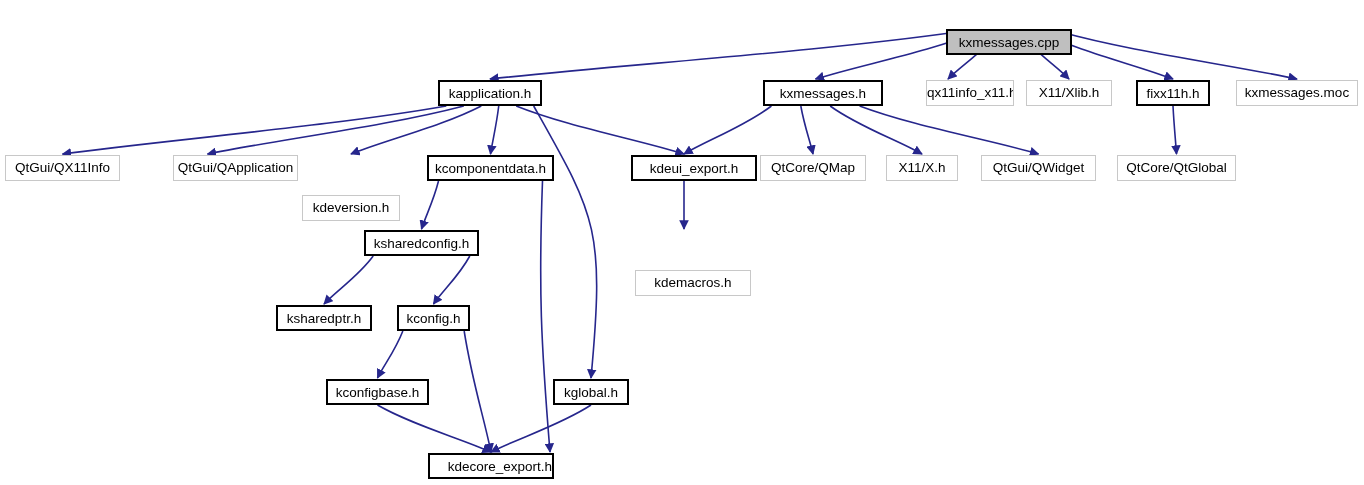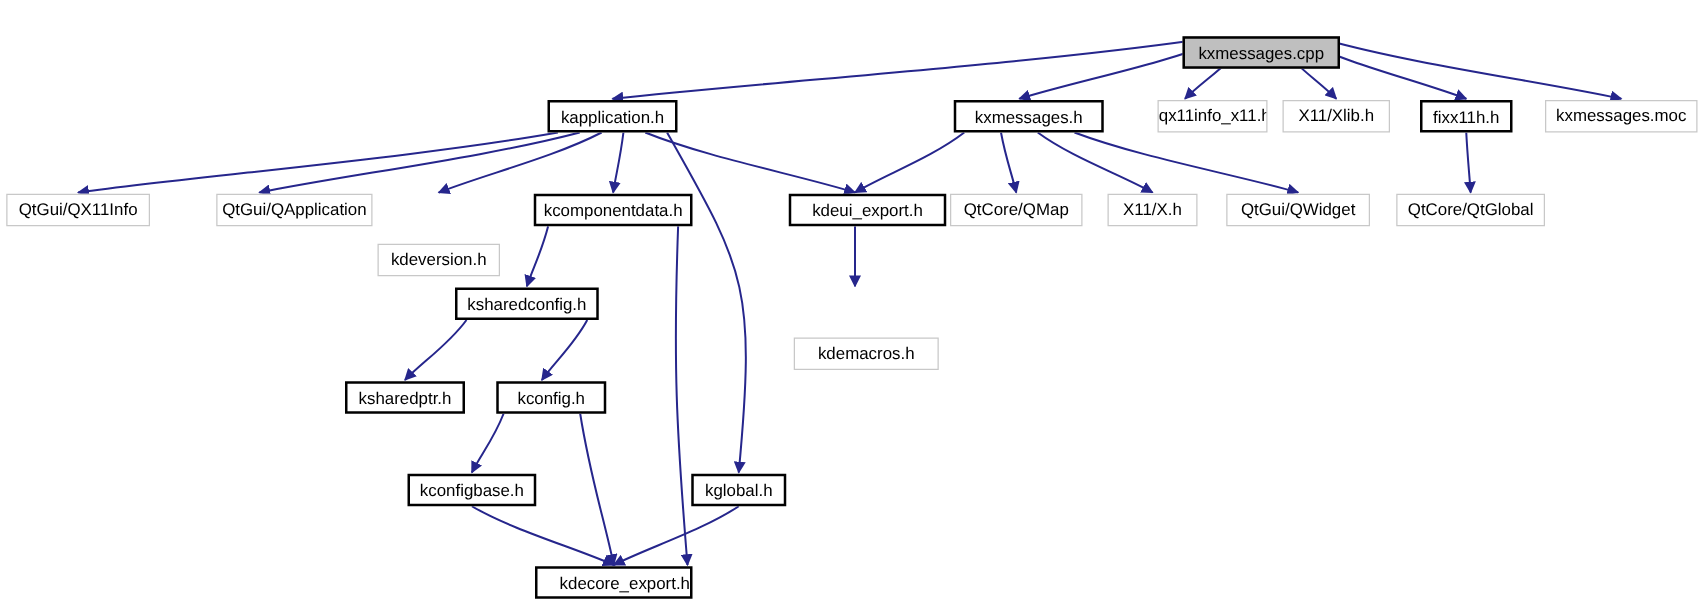--- a/index.html
+++ b/index.html
@@ -97,18 +97,18 @@
       <div class="node ext" style="left: 302px; top: 155px; width: 98px; margin-top: 40px;">kdeversion.h</div>
       <div class="node hdr" style="left: 427px; top: 155px; width: 127px;">kcomponentdata.h</div>
       <div class="node hdr" style="left: 631px; top: 155px; width: 126px;">kdeui_export.h</div>
       <div class="node ext" style="left: 760px; top: 155px; width: 106px;">QtCore/QMap</div>
       <div class="node ext" style="left: 886px; top: 155px; width: 72px;">X11/X.h</div>
       <div class="node ext" style="left: 981px; top: 155px; width: 115px;">QtGui/QWidget</div>
       <div class="node ext" style="left: 1117px; top: 155px; width: 119px;">QtCore/QtGlobal</div>
       <div class="node hdr" style="left: 364px; top: 230px; width: 115px;">ksharedconfig.h</div>
       <div class="node ext" style="left: 635px; top: 224px; width: 116px; margin-top: 46px;">kdemacros.h</div>
       <div class="node hdr" style="left: 276px; top: 305px; width: 96px;">ksharedptr.h</div>
-      <div class="node hdr" style="left: 397px; top: 305px; width: 88px;">kconfig.h</div>
+      <div class="node hdr" style="left: 397px; top: 305px; width: 73px;">kconfig.h</div>
       <div class="node hdr" style="left: 326px; top: 379px; width: 103px;">kconfigbase.h</div>
       <div class="node hdr" style="left: 553px; top: 379px; width: 76px;">kglobal.h</div>
       <div class="node hdr" style="left: 428px; top: 453px; width: 126px; text-align: right;">kdecore_export.h</div>
     </div>
 </div>
 
 </body></html>

